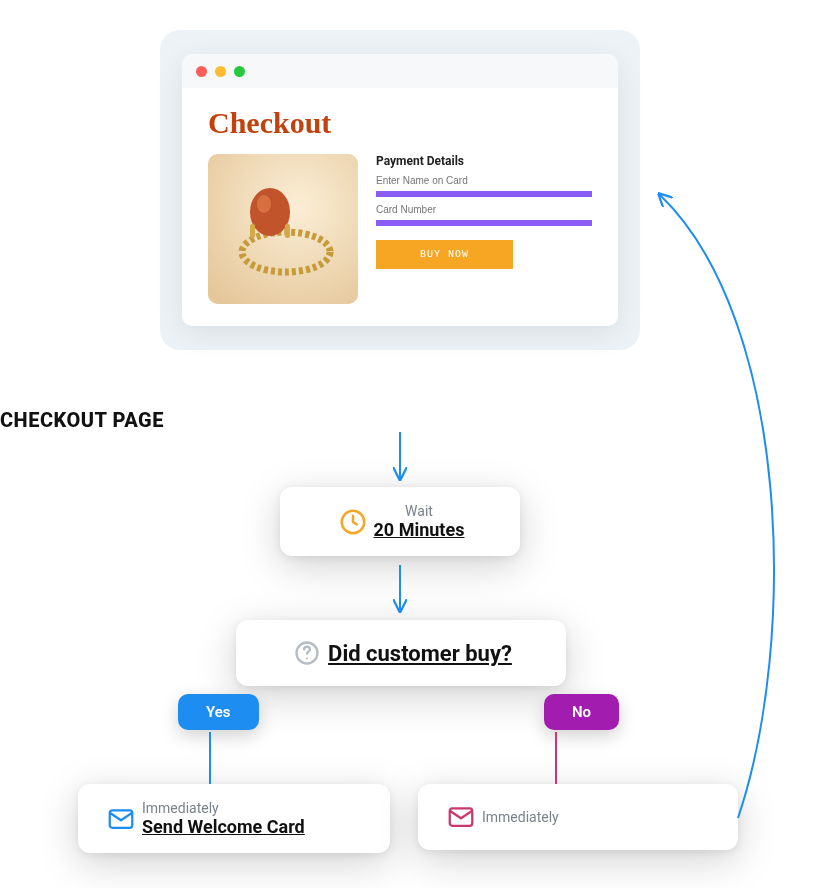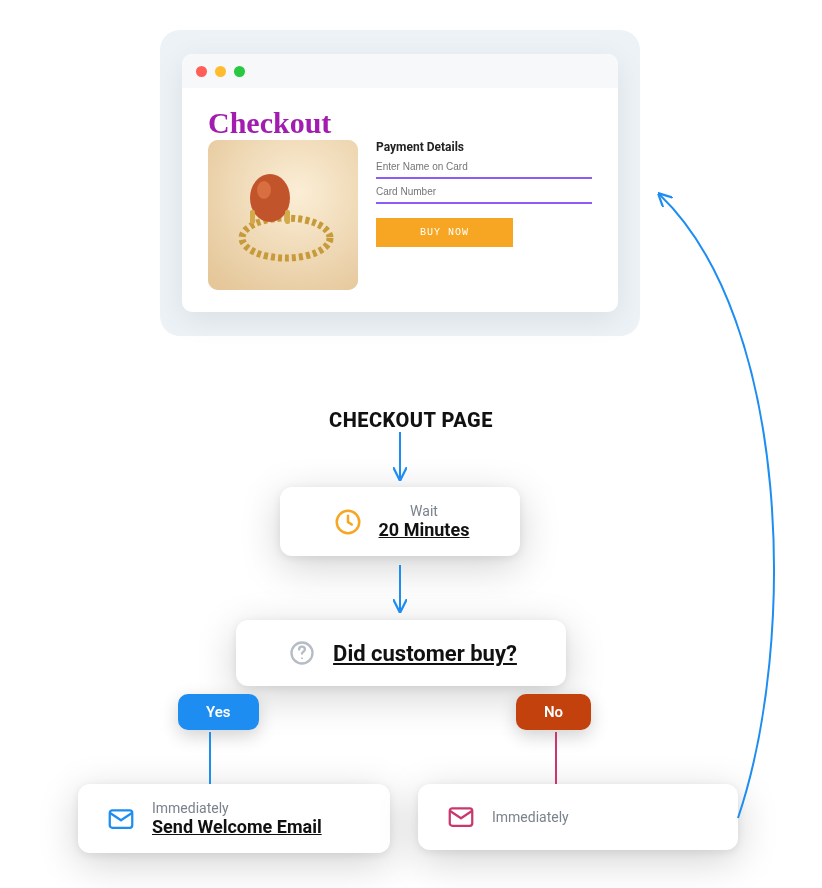--- a/index.html
+++ b/index.html
@@ -51,37 +51,38 @@
   .dot.red { background: #ff5f57; }
   .dot.yellow { background: #febc2e; }
   .dot.green { background: #28c840; }
   .browser-body {
     padding: 18px 26px 22px 26px;
   }
   .checkout-title {
     font-family: Georgia, 'Times New Roman', serif;
     font-size: 30px;
     font-weight: 600;
-    color: #a21caf;
+    color: #c2410c;
+    margin-bottom: 14px;
   }
   .checkout-row { display: flex; gap: 18px; }
   .product-img {
     width: 150px; height: 150px;
     border-radius: 10px;
     overflow: hidden;
     flex: 0 0 auto;
     background: linear-gradient(135deg,#f4e6d0 0%, #f1dcc0 60%, #e8cfa8 100%);
     display:flex; align-items:center; justify-content:center;
   }
   .product-img svg { width: 100%; height: 100%; }
   .pay-form { flex: 1; }
   .pay-heading { font-size: 12px; font-weight: 700; color: #222; }
   .field {
     border: none;
-    border-bottom: 2px solid #8b5cf6;
+    border-bottom: 6px solid #8b5cf6;
     font-size: 10px;
     color: #8a919b;
     padding: 7px 0 5px 0;
     width: 100%;
     background: transparent;
     outline: none;
   }
   .field-row { display: flex; gap: 16px; }
   .field-row .field { flex: 1; }
   .buy-btn {
@@ -92,36 +93,35 @@
     font-size: 10px;
     letter-spacing: 1px;
     padding: 9px 44px;
     cursor: pointer;
     font-family: Liberation Mono, monospace;
   }
   .checkout-label {
     position: absolute;
     left: 0; right: 0;
     top: 408px;
-    text-align: center;
     font-weight: 800;
     font-size: 20px;
     letter-spacing: 0.5px;
     color: #111;
   }
   
   .node {
     position: absolute;
     background: #fff;
     border-radius: 12px;
     box-shadow: 0 10px 40px rgba(0,0,0,0.18), 0 2px 8px rgba(0,0,0,0.08);
     display: flex;
     align-items: center;
     padding: 16px 22px;
-    gap: 14px;
+    gap: 4px;
   }
   .node .texts { display:flex; flex-direction:column; align-items:center; }
   .node .small { font-size: 14px; color: #7a828c; }
   .node .big { font-size: 18px; font-weight: 700; color: #111; text-decoration: underline; }
   .icon-circ {
     width: 34px; height: 34px;
     display:flex; align-items:center; justify-content:center;
   }
   .wait-node { left: 280px; top: 487px; width: 240px; justify-content:center; }
   .question-node { left: 236px; top: 620px; width: 330px; justify-content:center; }
@@ -130,21 +130,21 @@
     position: absolute;
     top: 694px;
     color: #fff;
     font-size: 15px;
     font-weight: 600;
     padding: 9px 28px;
     border-radius: 10px;
     box-shadow: 0 6px 18px rgba(0,0,0,0.18);
   }
   .yes-badge { left: 178px; background: #1d8df2; }
-  .no-badge  { left: 516px; background: #c2410c; text-align: right; }
+  .no-badge  { left: 544px; background: #a21caf; text-align: right; }
   .welcome-node { left: 78px;  top: 784px; width: 312px; }
   .reminder-node{ left: 418px; top: 784px; width: 320px; }
   .welcome-node .texts, .reminder-node .texts { align-items:flex-start; flex:1; }
   .welcome-node .icon-circ, .reminder-node .icon-circ { margin-left: 4px; }
   .envelope-blue { color:#1d8df2; }
   .envelope-pink { color:#c9376e; }
   
   svg.overlay {
     position: absolute;
     inset: 0;
@@ -229,21 +229,21 @@
 
   <div class="node welcome-node">
     <span class="icon-circ envelope-blue">
       <svg width="30" height="30" viewBox="0 0 24 24" fill="none" stroke="currentColor" stroke-width="1.8" stroke-linejoin="round">
         <rect x="3" y="5" width="18" height="14" rx="2"></rect>
         <path d="M3 7l9 6 9-6"></path>
       </svg>
     </span>
     <div class="texts">
       <span class="small">Immediately</span>
-      <span class="big">Send Welcome Email</span>
+      <span class="big">Send Welcome Card</span>
     </div>
   </div>
 
   <div class="node reminder-node">
     <span class="icon-circ envelope-pink">
       <svg width="30" height="30" viewBox="0 0 24 24" fill="none" stroke="currentColor" stroke-width="1.8" stroke-linejoin="round">
         <rect x="3" y="5" width="18" height="14" rx="2"></rect>
         <path d="M3 7l9 6 9-6"></path>
       </svg>
     </span>

